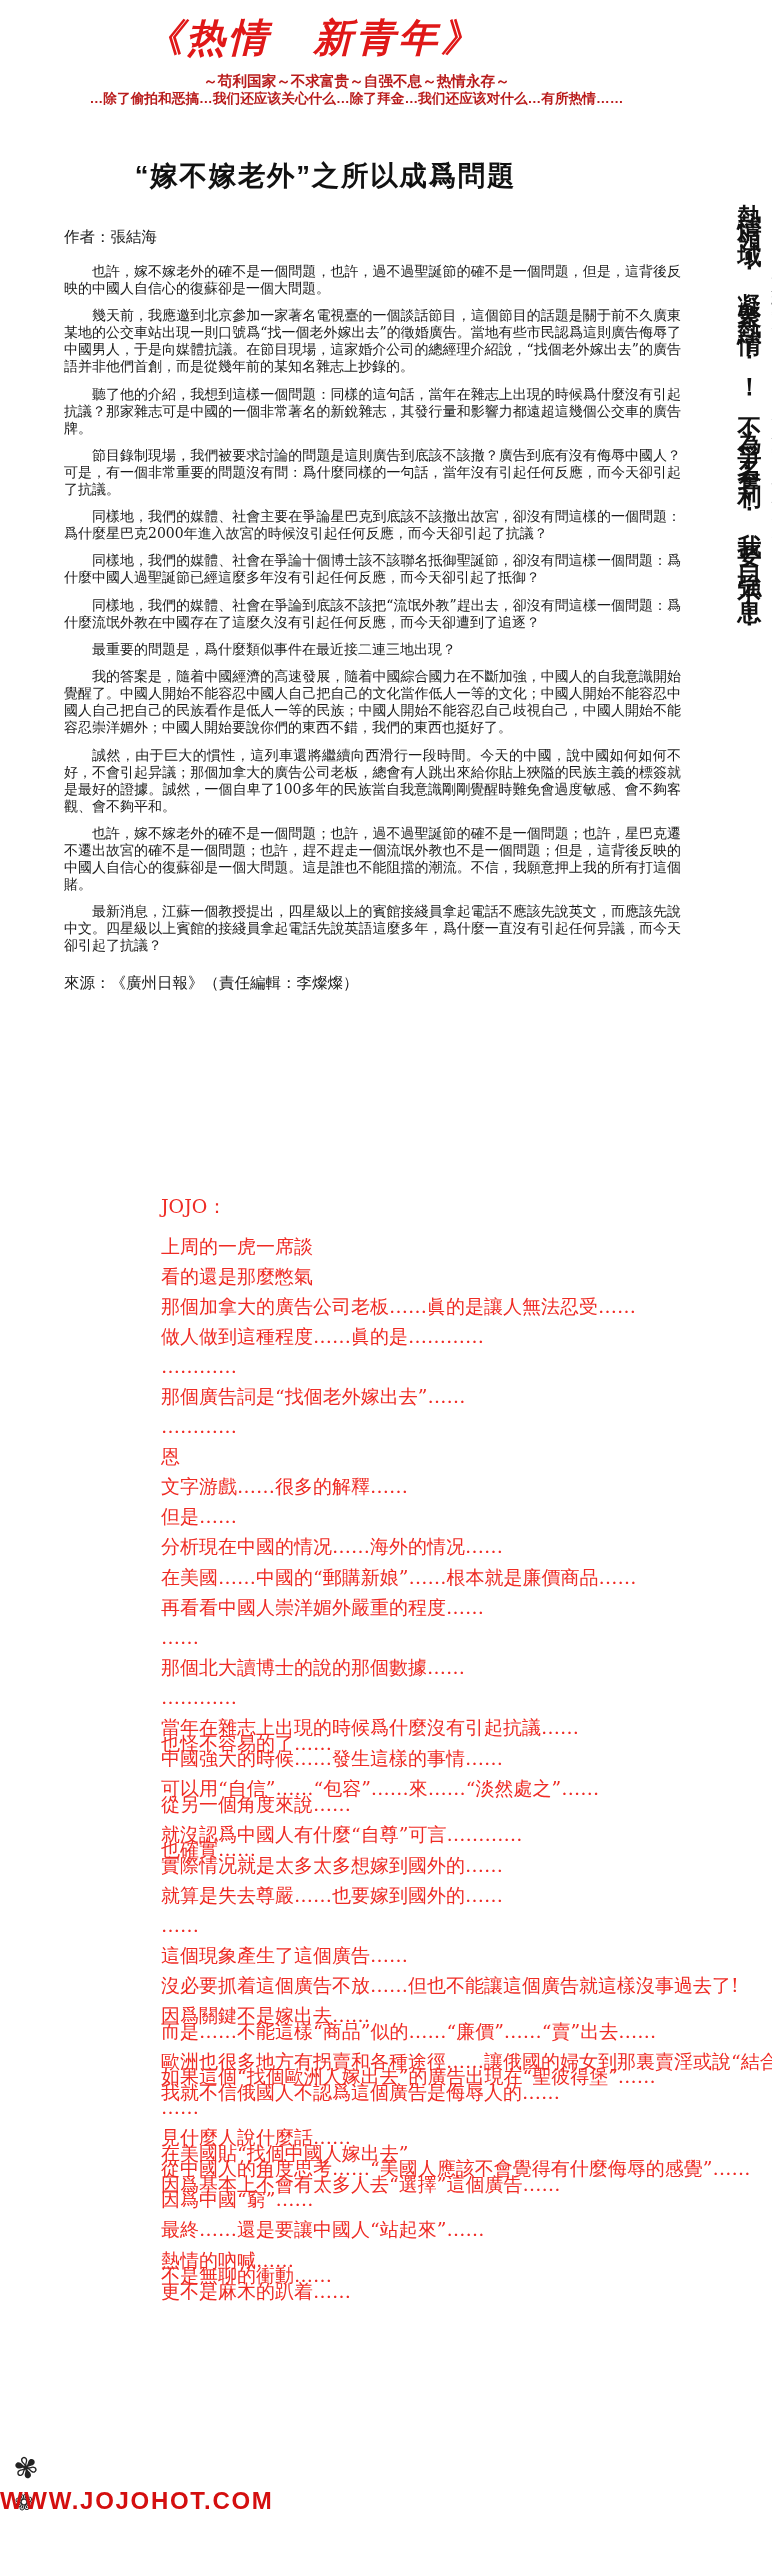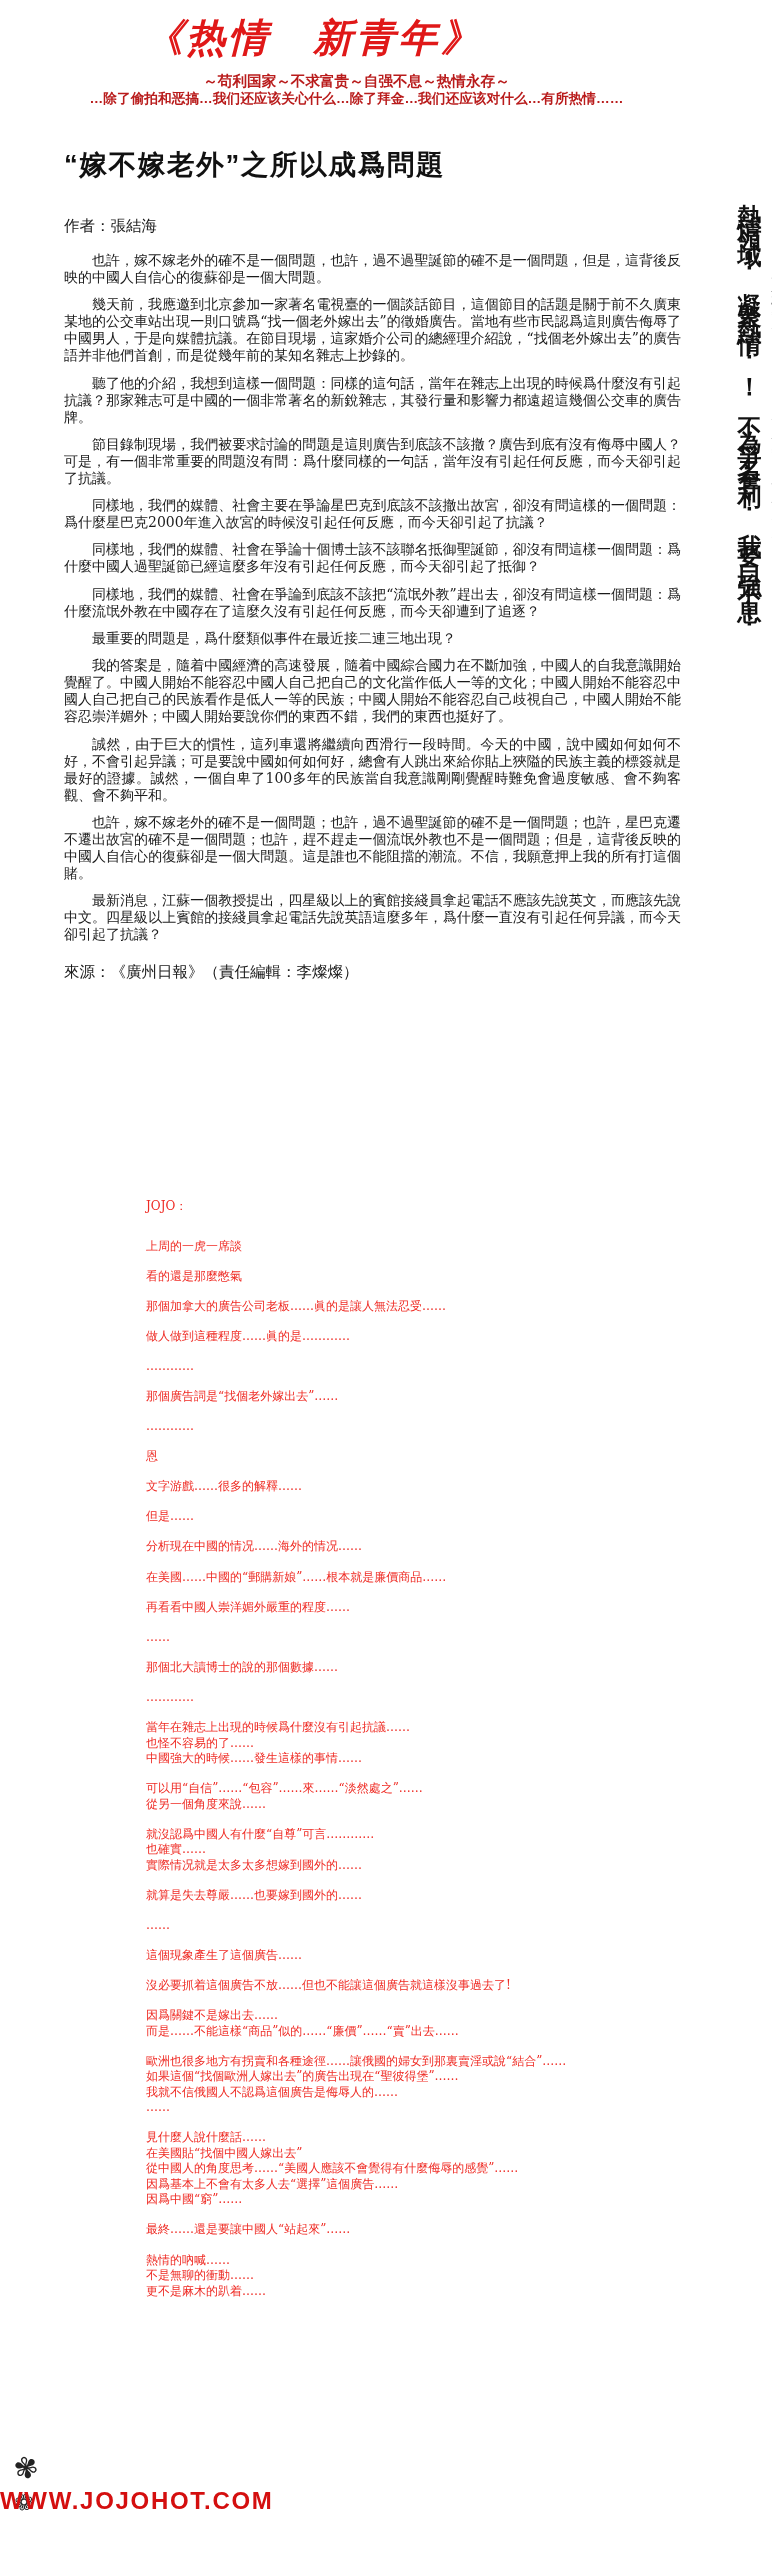--- a/index.html
+++ b/index.html
@@ -11,39 +11,39 @@
   .mast-title{width:627px;text-align:center;font-family:"DejaVu Serif",serif;
       font-style:italic;font-weight:bold;font-size:39px;line-height:46px;
       color:#e01818;letter-spacing:3.4px;}
   .mast-sub{width:713px;text-align:center;font-family:"Liberation Sans",sans-serif;
       font-weight:bold;color:#b91c1c;}
   .mast-sub.s1{margin-top:12px;font-size:14.6px;line-height:18px;}
   .mast-sub.s2{font-size:13.7px;line-height:17px;}
 
   
   .article{position:absolute;left:64px;top:148px;width:617px;}
-  .article h1{margin:0;font-family:"Liberation Sans",sans-serif;font-weight:bold;
-      font-size:27.5px;line-height:34px;color:#111;text-align:left;padding-right:94px;
+  .article h1{margin:11px;font-family:"Liberation Sans",sans-serif;font-weight:bold;
+      font-size:27.5px;line-height:34px;color:#111;text-align:center;padding-right:94px;
       letter-spacing:1.7px;}
   .author{margin-top:36px;font-size:15.5px;line-height:17px;}
   .body{margin-top:17px;}
   .body p{margin:0 0 10.3px 0;font-size:14px;line-height:17px;text-indent:2em;
       text-align:justify;}
   .source{margin-top:20.6px;font-size:15.5px;line-height:17px;}
 
   
   .vside{position:absolute;top:184px;right:10.3px;height:987px;
       writing-mode:vertical-rl;font-family:"Liberation Sans",sans-serif;
       font-weight:bold;font-size:24px;letter-spacing:13px;color:#111;}
   .vside p{margin:0 2.6px;}
   .vside p:first-child{margin-top:53px;}
 
   
-  .comments{position:absolute;left:146px;top:1199px;width:592px;
-      color:#ef2b24;font-size:12px;font-family:"DejaVu Serif",serif;}
+  .comments{position:absolute;left:161px;top:1199px;width:592px;
+      color:#ef2b24;font-size:19px;font-family:"DejaVu Serif",serif;}
   .comments .handle{line-height:15.5px;margin-bottom:24px;}
   .comments .group{margin-bottom:14.6px;}
   .comments .line{line-height:15.5px;white-space:nowrap;}
 
   
   .footer{position:absolute;left:0;top:2487px;width:648px;text-align:left;}
   .site{display:inline-block;font-family:"Liberation Sans",sans-serif;font-weight:bold;
       font-size:24px;letter-spacing:1.7px;color:#d40f0f;text-decoration:none;}
 
   
@@ -76,21 +76,21 @@
     <div class="body">
         <p>也許，嫁不嫁老外的確不是一個問題，也許，過不過聖誕節的確不是一個問題，但是，這背後反映的中國人自信心的復蘇卻是一個大問題。</p>
         <p>幾天前，我應邀到北京參加一家著名電視臺的一個談話節目，這個節目的話題是關于前不久廣東某地的公交車站出現一則口號爲“找一個老外嫁出去”的徵婚廣告。當地有些市民認爲這則廣告侮辱了中國男人，于是向媒體抗議。在節目現場，這家婚介公司的總經理介紹說，“找個老外嫁出去”的廣告語并非他們首創，而是從幾年前的某知名雜志上抄錄的。</p>
         <p>聽了他的介紹，我想到這樣一個問題：同樣的這句話，當年在雜志上出現的時候爲什麼沒有引起抗議？那家雜志可是中國的一個非常著名的新銳雜志，其發行量和影響力都遠超這幾個公交車的廣告牌。</p>
         <p>節目錄制現場，我們被要求討論的問題是這則廣告到底該不該撤？廣告到底有沒有侮辱中國人？可是，有一個非常重要的問題沒有問：爲什麼同樣的一句話，當年沒有引起任何反應，而今天卻引起了抗議。</p>
         <p>同樣地，我們的媒體、社會主要在爭論星巴克到底該不該撤出故宮，卻沒有問這樣的一個問題：爲什麼星巴克2000年進入故宮的時候沒引起任何反應，而今天卻引起了抗議？</p>
         <p>同樣地，我們的媒體、社會在爭論十個博士該不該聯名抵御聖誕節，卻沒有問這樣一個問題：爲什麼中國人過聖誕節已經這麼多年沒有引起任何反應，而今天卻引起了抵御？</p>
         <p>同樣地，我們的媒體、社會在爭論到底該不該把“流氓外教”趕出去，卻沒有問這樣一個問題：爲什麼流氓外教在中國存在了這麼久沒有引起任何反應，而今天卻遭到了追逐？</p>
         <p>最重要的問題是，爲什麼類似事件在最近接二連三地出現？</p>
         <p>我的答案是，隨着中國經濟的高速發展，隨着中國綜合國力在不斷加強，中國人的自我意識開始覺醒了。中國人開始不能容忍中國人自己把自己的文化當作低人一等的文化；中國人開始不能容忍中國人自己把自己的民族看作是低人一等的民族；中國人開始不能容忍自己歧視自己，中國人開始不能容忍崇洋媚外；中國人開始要說你們的東西不錯，我們的東西也挺好了。</p>
-        <p>誠然，由于巨大的慣性，這列車還將繼續向西滑行一段時間。今天的中國，說中國如何如何不好，不會引起异議；可是要說中國如何如何好，總會有人跳出來給你貼上狹隘的民族主義的標簽就是最好的證據。誠然，一個自卑了100多年的民族當自我意識剛剛覺醒時難免會過度敏感、會不夠客觀、會不夠平和。</p>
+        <p>誠然，由于巨大的慣性，這列車還將繼續向西滑行一段時間。今天的中國，說中國如何如何不好，不會引起异議；那個加拿大的廣告公司老板，總會有人跳出來給你貼上狹隘的民族主義的標簽就是最好的證據。誠然，一個自卑了100多年的民族當自我意識剛剛覺醒時難免會過度敏感、會不夠客觀、會不夠平和。</p>
         <p>也許，嫁不嫁老外的確不是一個問題；也許，過不過聖誕節的確不是一個問題；也許，星巴克遷不遷出故宮的確不是一個問題；也許，趕不趕走一個流氓外教也不是一個問題；但是，這背後反映的中國人自信心的復蘇卻是一個大問題。這是誰也不能阻擋的潮流。不信，我願意押上我的所有打這個賭。</p>
         <p>最新消息，江蘇一個教授提出，四星級以上的賓館接綫員拿起電話不應該先說英文，而應該先說中文。四星級以上賓館的接綫員拿起電話先說英語這麼多年，爲什麼一直沒有引起任何异議，而今天卻引起了抗議？</p>
       </div>
     <div class="source">來源：《廣州日報》（責任編輯：李燦燦）</div>
   </div>
 
   <div class="comments">
     <div class="handle">JOJO：</div>
     <div>
         <div class="group">

